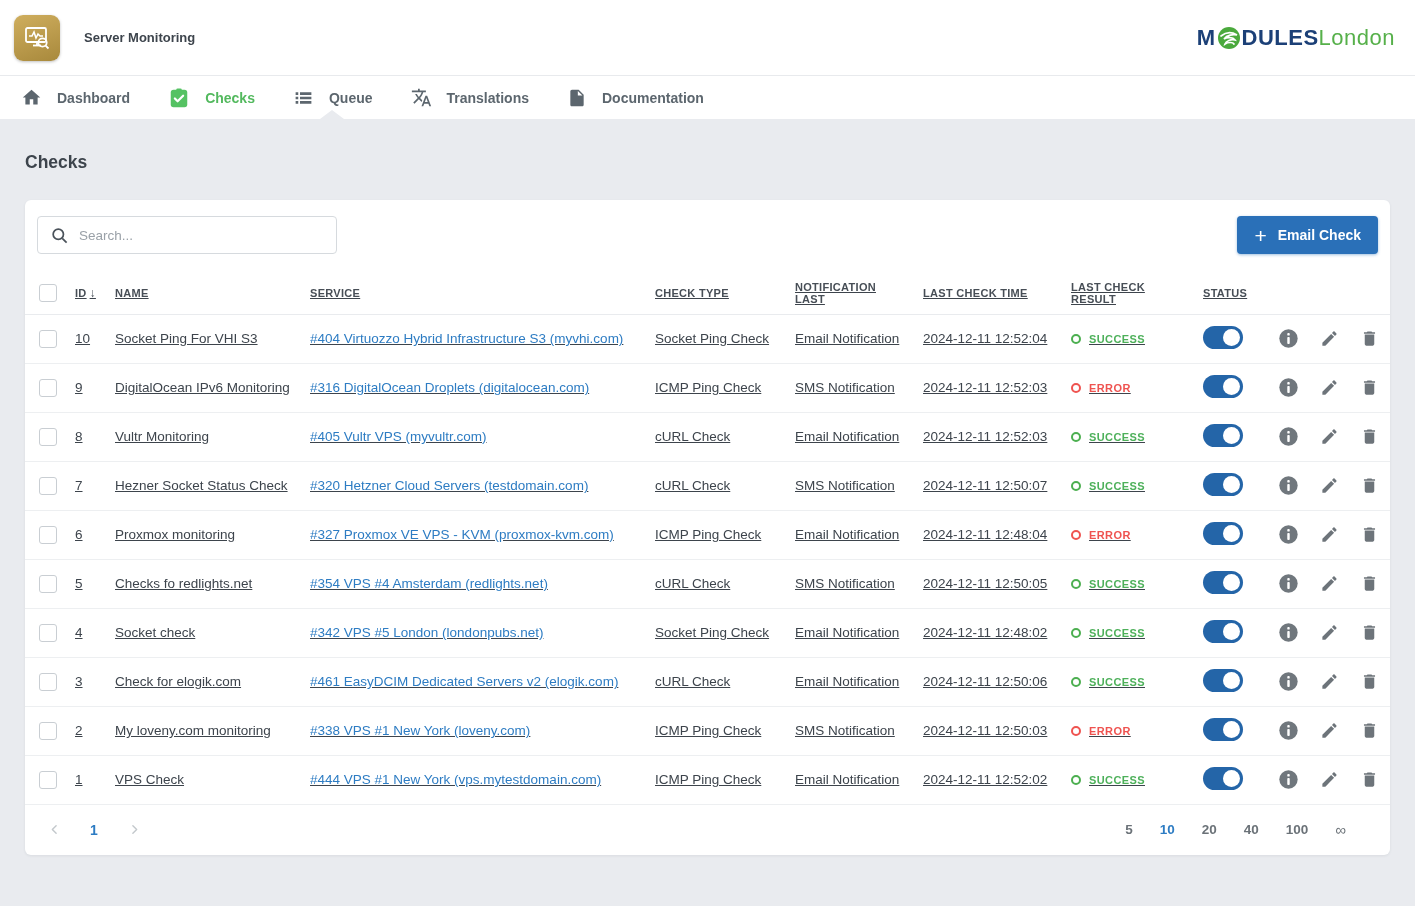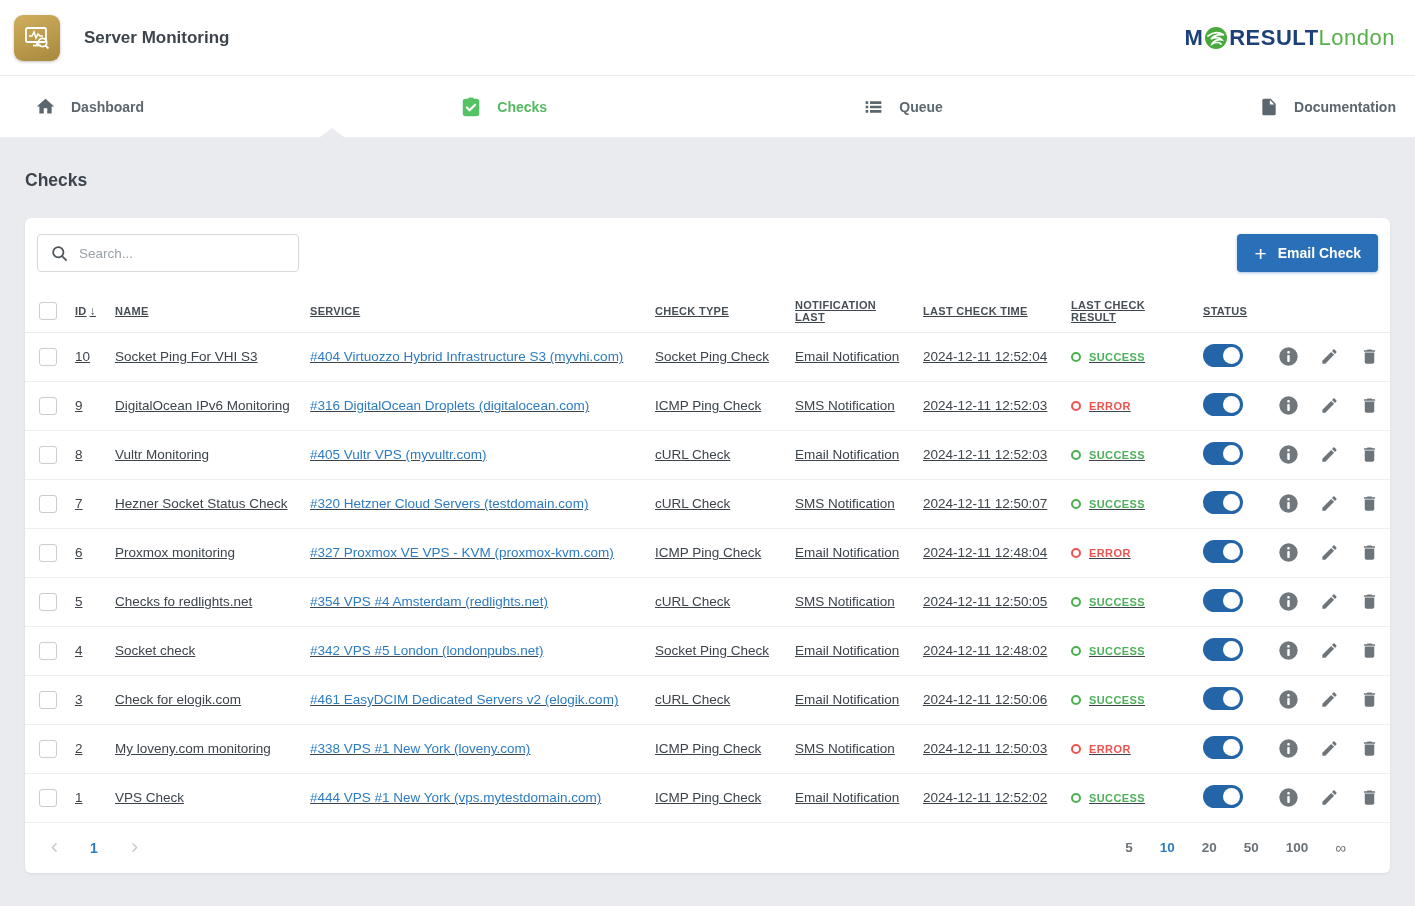--- a/index.html
+++ b/index.html
@@ -5,40 +5,40 @@
   * { margin:0; padding:0; box-sizing:border-box; }
   html,body { width:1415px; height:906px; }
   body {
     font-family:"Liberation Sans","DejaVu Sans",sans-serif;
     background:#e9ebef; color:#3d444c; overflow:hidden;
   }
   
   .topbar { height:75px; background:#fff; display:flex; align-items:center; padding:0 20px 0 14px; }
   .app-logo { width:46px; height:46px; border-radius:9px; background:linear-gradient(160deg,#cfae5e,#a8893c);
     display:flex; align-items:center; justify-content:center; box-shadow:0 1px 3px rgba(0,0,0,.25); }
-  .app-title { font-size:17px; font-weight:bold; color:#3d444c; margin-left:24px; }
+  .app-title { font-size:13px; font-weight:bold; color:#3d444c; margin-left:24px; }
   .brand { margin-left:auto; display:flex; align-items:center; font-weight:bold; font-size:22px; letter-spacing:.5px; }
   .brand .navy { color:#1c4077; }
   .brand .green-light { color:#56b04a; font-weight:normal; }
   .brand svg { margin:0 1px; }
   
-  .nav { height:62px; background:#fff; border-top:1px solid #e8eaed; display:flex; align-items:center; padding-left:16px;justify-content:space-between; }
+  .nav { height:44px; background:#fff; border-top:1px solid #e8eaed; display:flex; align-items:center; padding-left:2px; }
   .nav-item { display:flex; align-items:center; gap:15px; padding:0 19px; height:100%; cursor:pointer;
     color:#5c666e; font-size:14px; font-weight:bold; }
   .nav-item svg { flex:0 0 auto; }
   .nav-item.active { color:#53b95e; }
   
   .content { position:relative; background:#e9ebef; height:777px; padding:33px 25px 24px; }
   .notch { position:absolute; top:-9px; left:320px; width:0; height:0;
     border-left:12px solid transparent; border-right:12px solid transparent; border-bottom:9px solid #e9ebef; }
   .page-title { font-size:17.5px; font-weight:bold; color:#3d444c; margin-bottom:27px; padding-left:-4px; }
   .card { background:#fff; border-radius:6px; box-shadow:0 1px 3px rgba(40,50,60,.08); padding-top:16px; }
   
   .toolbar { display:flex; justify-content:space-between; align-items:center; padding:0 12px 22px 12px; }
-  .search-box { width:262px; height:38px; border:1px solid #d6dade; border-radius:4px; display:flex; align-items:center; padding:14px 12px; }
+  .search-box { width:300px; height:38px; border:1px solid #d6dade; border-radius:4px; display:flex; align-items:center; padding:14px 12px; }
   .search-box input { border:none; outline:none; flex:1; font-size:13.5px; color:#3d444c; margin-left:10px; font-family:inherit; }
   .search-box input::placeholder { color:#9aa1a8; }
   .create-btn { height:38px; background:#2a70b8; color:#fff; border:none; border-radius:4px; font-size:14px;
     font-weight:bold; font-family:inherit; display:flex; align-items:center; padding:0 17px; cursor:pointer;
     box-shadow:0 1px 3px rgba(42,112,184,.45); }
   .create-btn .plus { font-size:21px; font-weight:normal; margin-right:11px; line-height:1; }
   
   table { width:100%; border-collapse:collapse; table-layout:fixed;text-decoration:underline; }
   col.c-check{width:40px} col.c-id{width:40px} col.c-name{width:195px} col.c-service{width:345px}
   col.c-type{width:140px} col.c-notif{width:128px} col.c-time{width:148px} col.c-result{width:132px}
@@ -83,21 +83,21 @@
       <line x1="23.6" y1="22.6" x2="26.5" y2="25.5"></line>
     </svg>
   </div>
   <h1 class="app-title">Server Monitoring</h1>
   <div class="brand">
     <span class="navy">M</span>
     <svg width="24" height="24" viewBox="0 0 24 24">
       <circle cx="12" cy="12" r="11" fill="#4aa93c"></circle>
       <path d="M4 10 C9 6, 15 6, 20 9 C16 8, 10 9, 7 13 C10 11, 16 11, 18 14 C14 13, 9 15, 8 18 C11 16, 16 16, 17 18" stroke="#fff" stroke-width="1.7" fill="none" stroke-linecap="round"></path>
     </svg>
-    <span class="navy">RESULT</span>
+    <span class="navy">DULES</span>
     <span class="green-light">London</span>
   </div>
 </header>
 
 <nav class="nav">
   <div class="nav-item">
     <svg width="21" height="21" viewBox="0 0 24 24" fill="#5c666e">
         <path d="M10 20v-6h4v6h5v-8h3L12 3 2 12h3v8z"></path>
       </svg>
     <span>Dashboard</span>
@@ -108,20 +108,26 @@
       <rect x="9" y="1.5" width="6" height="4" rx="1.5" fill="#55c263"></rect>
       <polyline points="7.5,12.5 10.5,15.5 16.5,9.5" fill="none" stroke="#fff" stroke-width="2.4" stroke-linecap="round" stroke-linejoin="round"></polyline>
     </svg>
     <span>Checks</span>
   </div>
   <div class="nav-item">
     <svg width="21" height="21" viewBox="0 0 24 24" fill="#5c666e">
         <path d="M3 9h3V6H3v3zm0 5h3v-3H3v3zm0 5h3v-3H3v3zm5-5h13v-3H8v3zm0 5h13v-3H8v3zM8 6v3h13V6H8z"></path>
       </svg>
     <span>Queue</span>
+  </div>
+  <div class="nav-item">
+    <svg width="21" height="21" viewBox="0 0 24 24" fill="#5c666e">
+        <path d="M12.87 15.07l-2.54-2.51.03-.03c1.74-1.94 2.98-4.17 3.71-6.53H17V4h-7V2H8v2H1v1.99h11.17C11.5 7.92 10.44 9.75 9 11.35 8.07 10.32 7.3 9.19 6.69 8h-2c.73 1.63 1.73 3.17 2.98 4.56l-5.09 5.02L4 19l5-5 3.11 3.11.76-2.04zM18.5 10h-2L12 22h2l1.12-3h4.75L21 22h2l-4.5-12zm-2.62 7l1.62-4.33L19.12 17h-3.24z"></path>
+      </svg>
+    <span>Translations</span>
   </div>
   <div class="nav-item">
     <svg width="20" height="20" viewBox="0 0 24 24" fill="#5c666e">
         <path d="M14 2H6c-1.1 0-1.99.9-1.99 2L4 20c0 1.1.89 2 1.99 2H18c1.1 0 2-.9 2-2V8l-6-6zm-1 7V3.5L18.5 9H13z"></path>
       </svg>
     <span>Documentation</span>
   </div>
 </nav>
 
 <main class="content">
@@ -585,19 +591,19 @@
         <span class="chev">
           <svg width="13" height="13" viewBox="0 0 24 24" fill="none" stroke="#c3c8cc" stroke-width="2.6" stroke-linecap="round" stroke-linejoin="round">
               <polyline points="9,5 16,12 9,19"></polyline>
             </svg>
         </span>
       </div>
       <div class="page-sizes" id="page-sizes">
           <span class="psize">5</span>
           <span class="psize active">10</span>
           <span class="psize">20</span>
-          <span class="psize">50</span>
+          <span class="psize">40</span>
           <span class="psize">100</span>
           <span class="psize">∞</span>
         </div>
     </div>
   </section>
 </main>
 
 </body></html>

